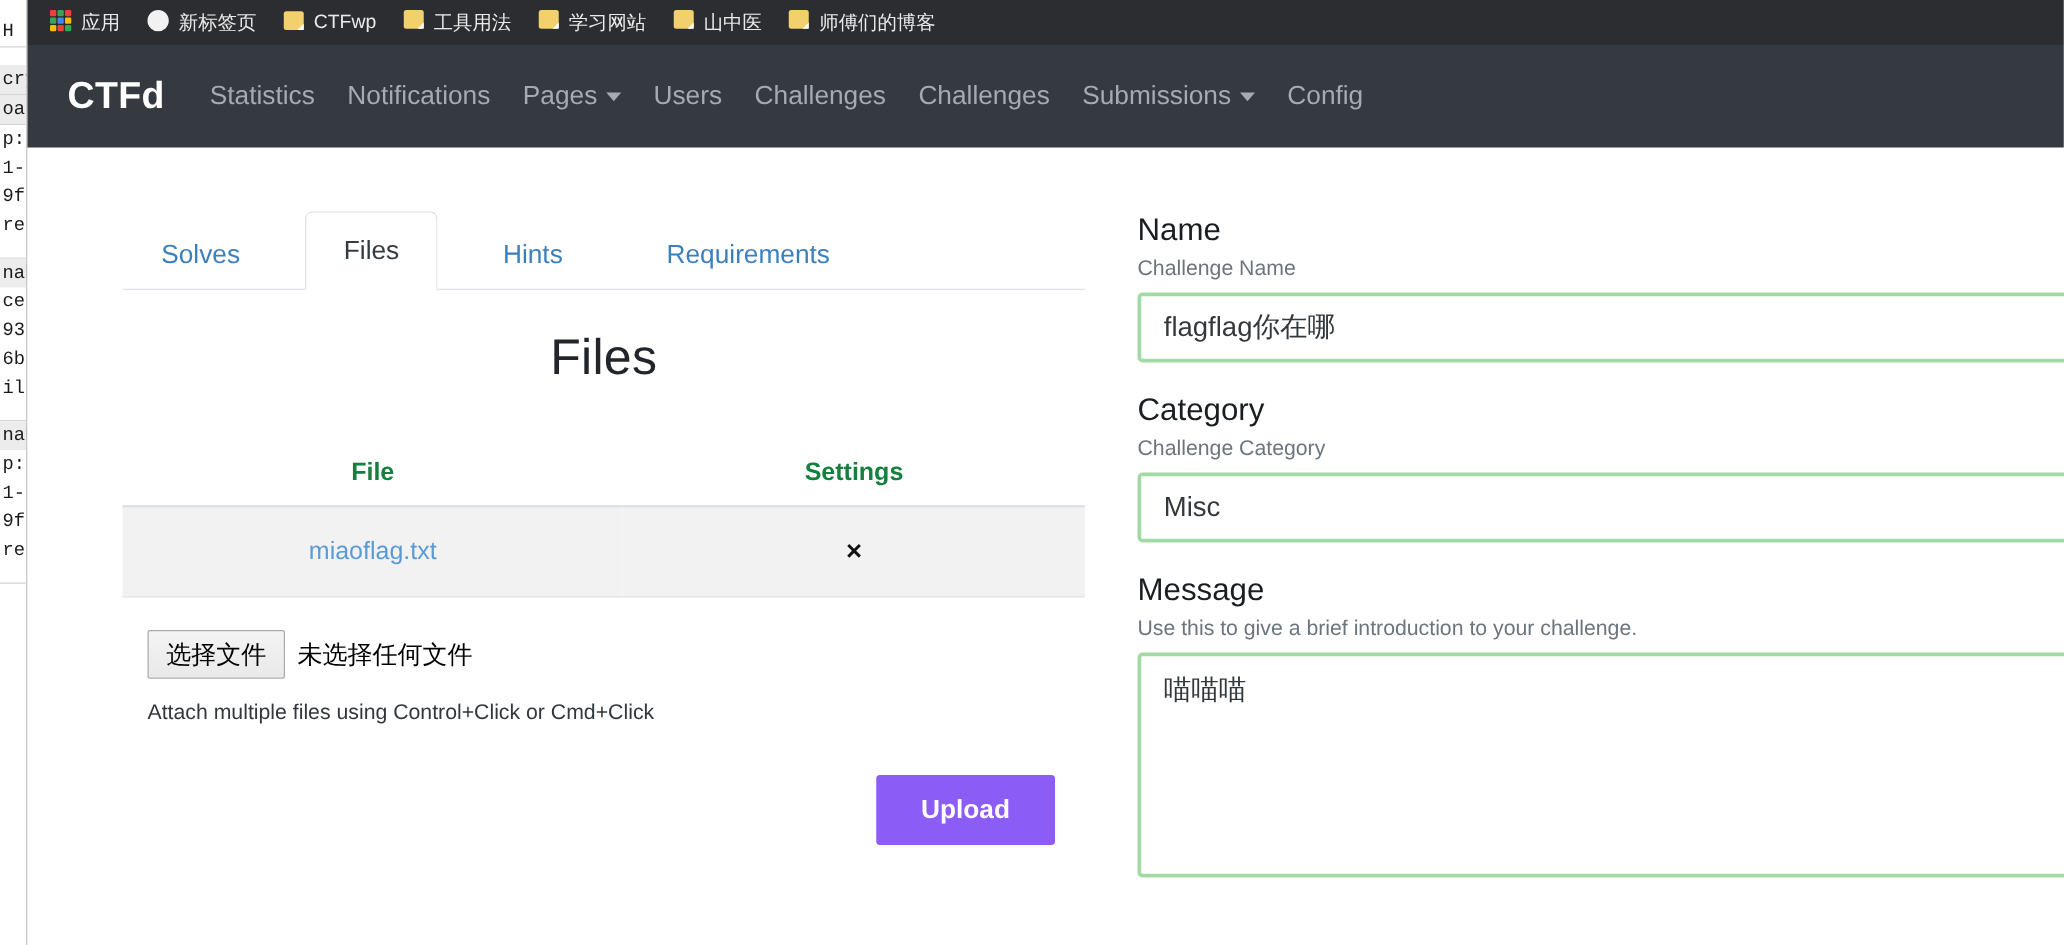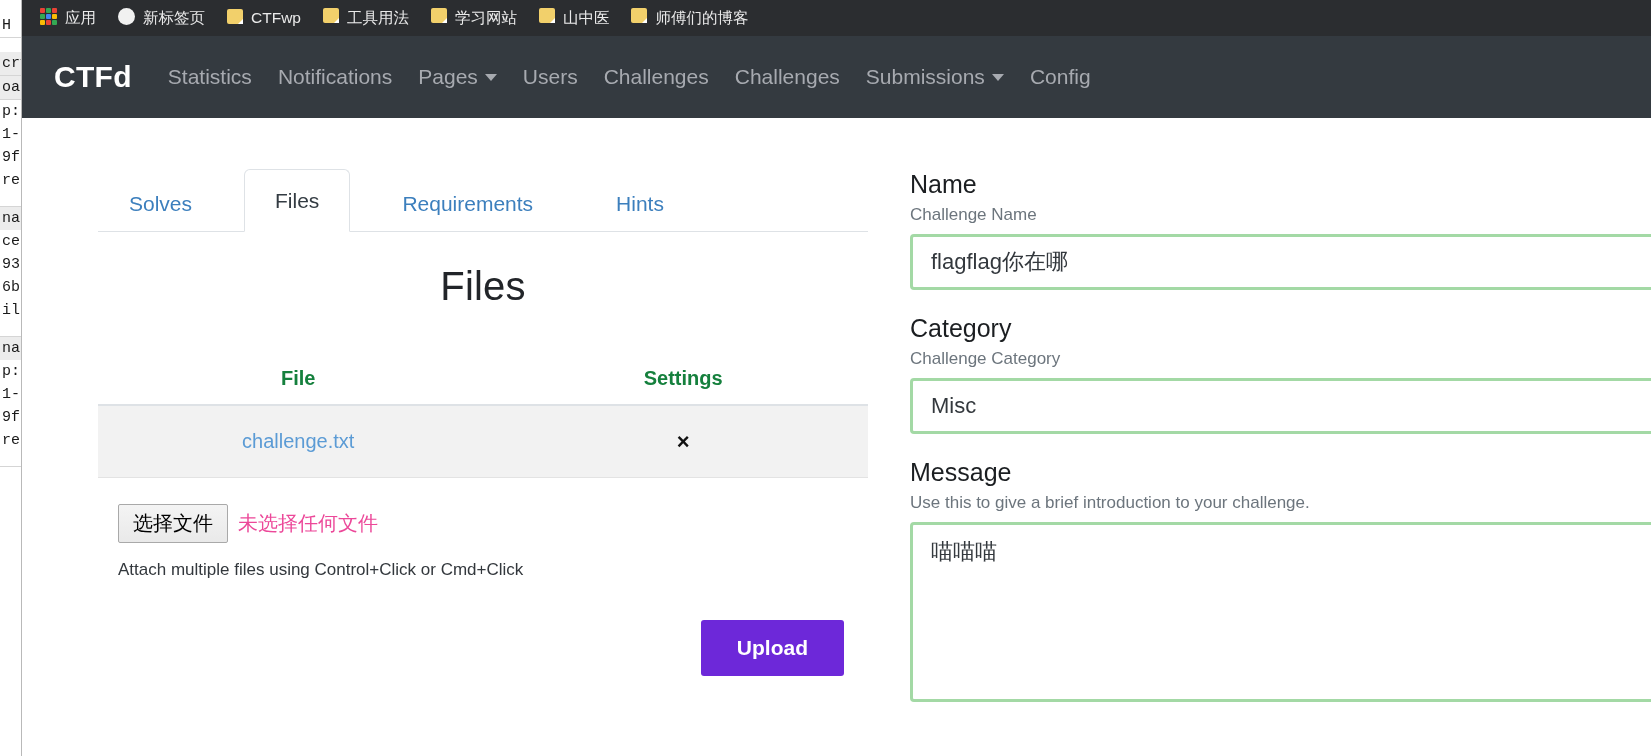--- a/index.html
+++ b/index.html
@@ -215,38 +215,38 @@
     font-size: 20px;
     color: #000;
     background: linear-gradient(#f4f4f4, #e9e9e9);
     border: 1px solid #a9a9a9;
     border-radius: 2px;
     padding: 5px 14px;
     cursor: pointer;
   }
   .file-status {
     font-size: 20px;
-    color: #ec4899;
+    color: #000000;
     margin-left: 10px;
   }
   #attach-help {
     margin-top: 17px;
     padding-left: 20px;
     font-size: 17px;
     color: #33383d;
   }
 
   #upload-btn-wrap {
     display: flex;
     justify-content: flex-end;
     margin-top: 40px;
     padding-right: 24px;
   }
   #upload-btn {
-    background: #6d28d9;
+    background: #8b5cf6;
     color: #ffffff;
     font-size: 21px;
     font-weight: 700;
     border: none;
     border-radius: 3px;
     padding: 16px 36px;
     cursor: pointer;
     font-family: "Liberation Sans", sans-serif;
   }
 
@@ -401,40 +401,40 @@
   <div id="left-col">
 
     <div id="tabs">
       <div class="tab">
         <span>Solves</span>
       </div>
       <div class="tab active">
         <span>Files</span>
       </div>
       <div class="tab">
-        <span>Requirements</span>
+        <span>Hints</span>
       </div>
       <div class="tab">
-        <span>Hints</span>
+        <span>Requirements</span>
       </div>
     </div>
 
     <div id="files-title">Files</div>
 
     <table id="files-table">
       <thead>
         <tr>
           <th class="col-file">File</th>
           <th>Settings</th>
         </tr>
       </thead>
       <tbody>
         <tr>
           <td>
-            <a class="file-link">challenge.txt</a>
+            <a class="file-link">miaoflag.txt</a>
           </td>
           <td>
             <span class="del-x">×</span>
           </td>
         </tr>
       </tbody>
     </table>
 
     <div id="upload-row">
       <button class="file-btn">选择文件</button>

